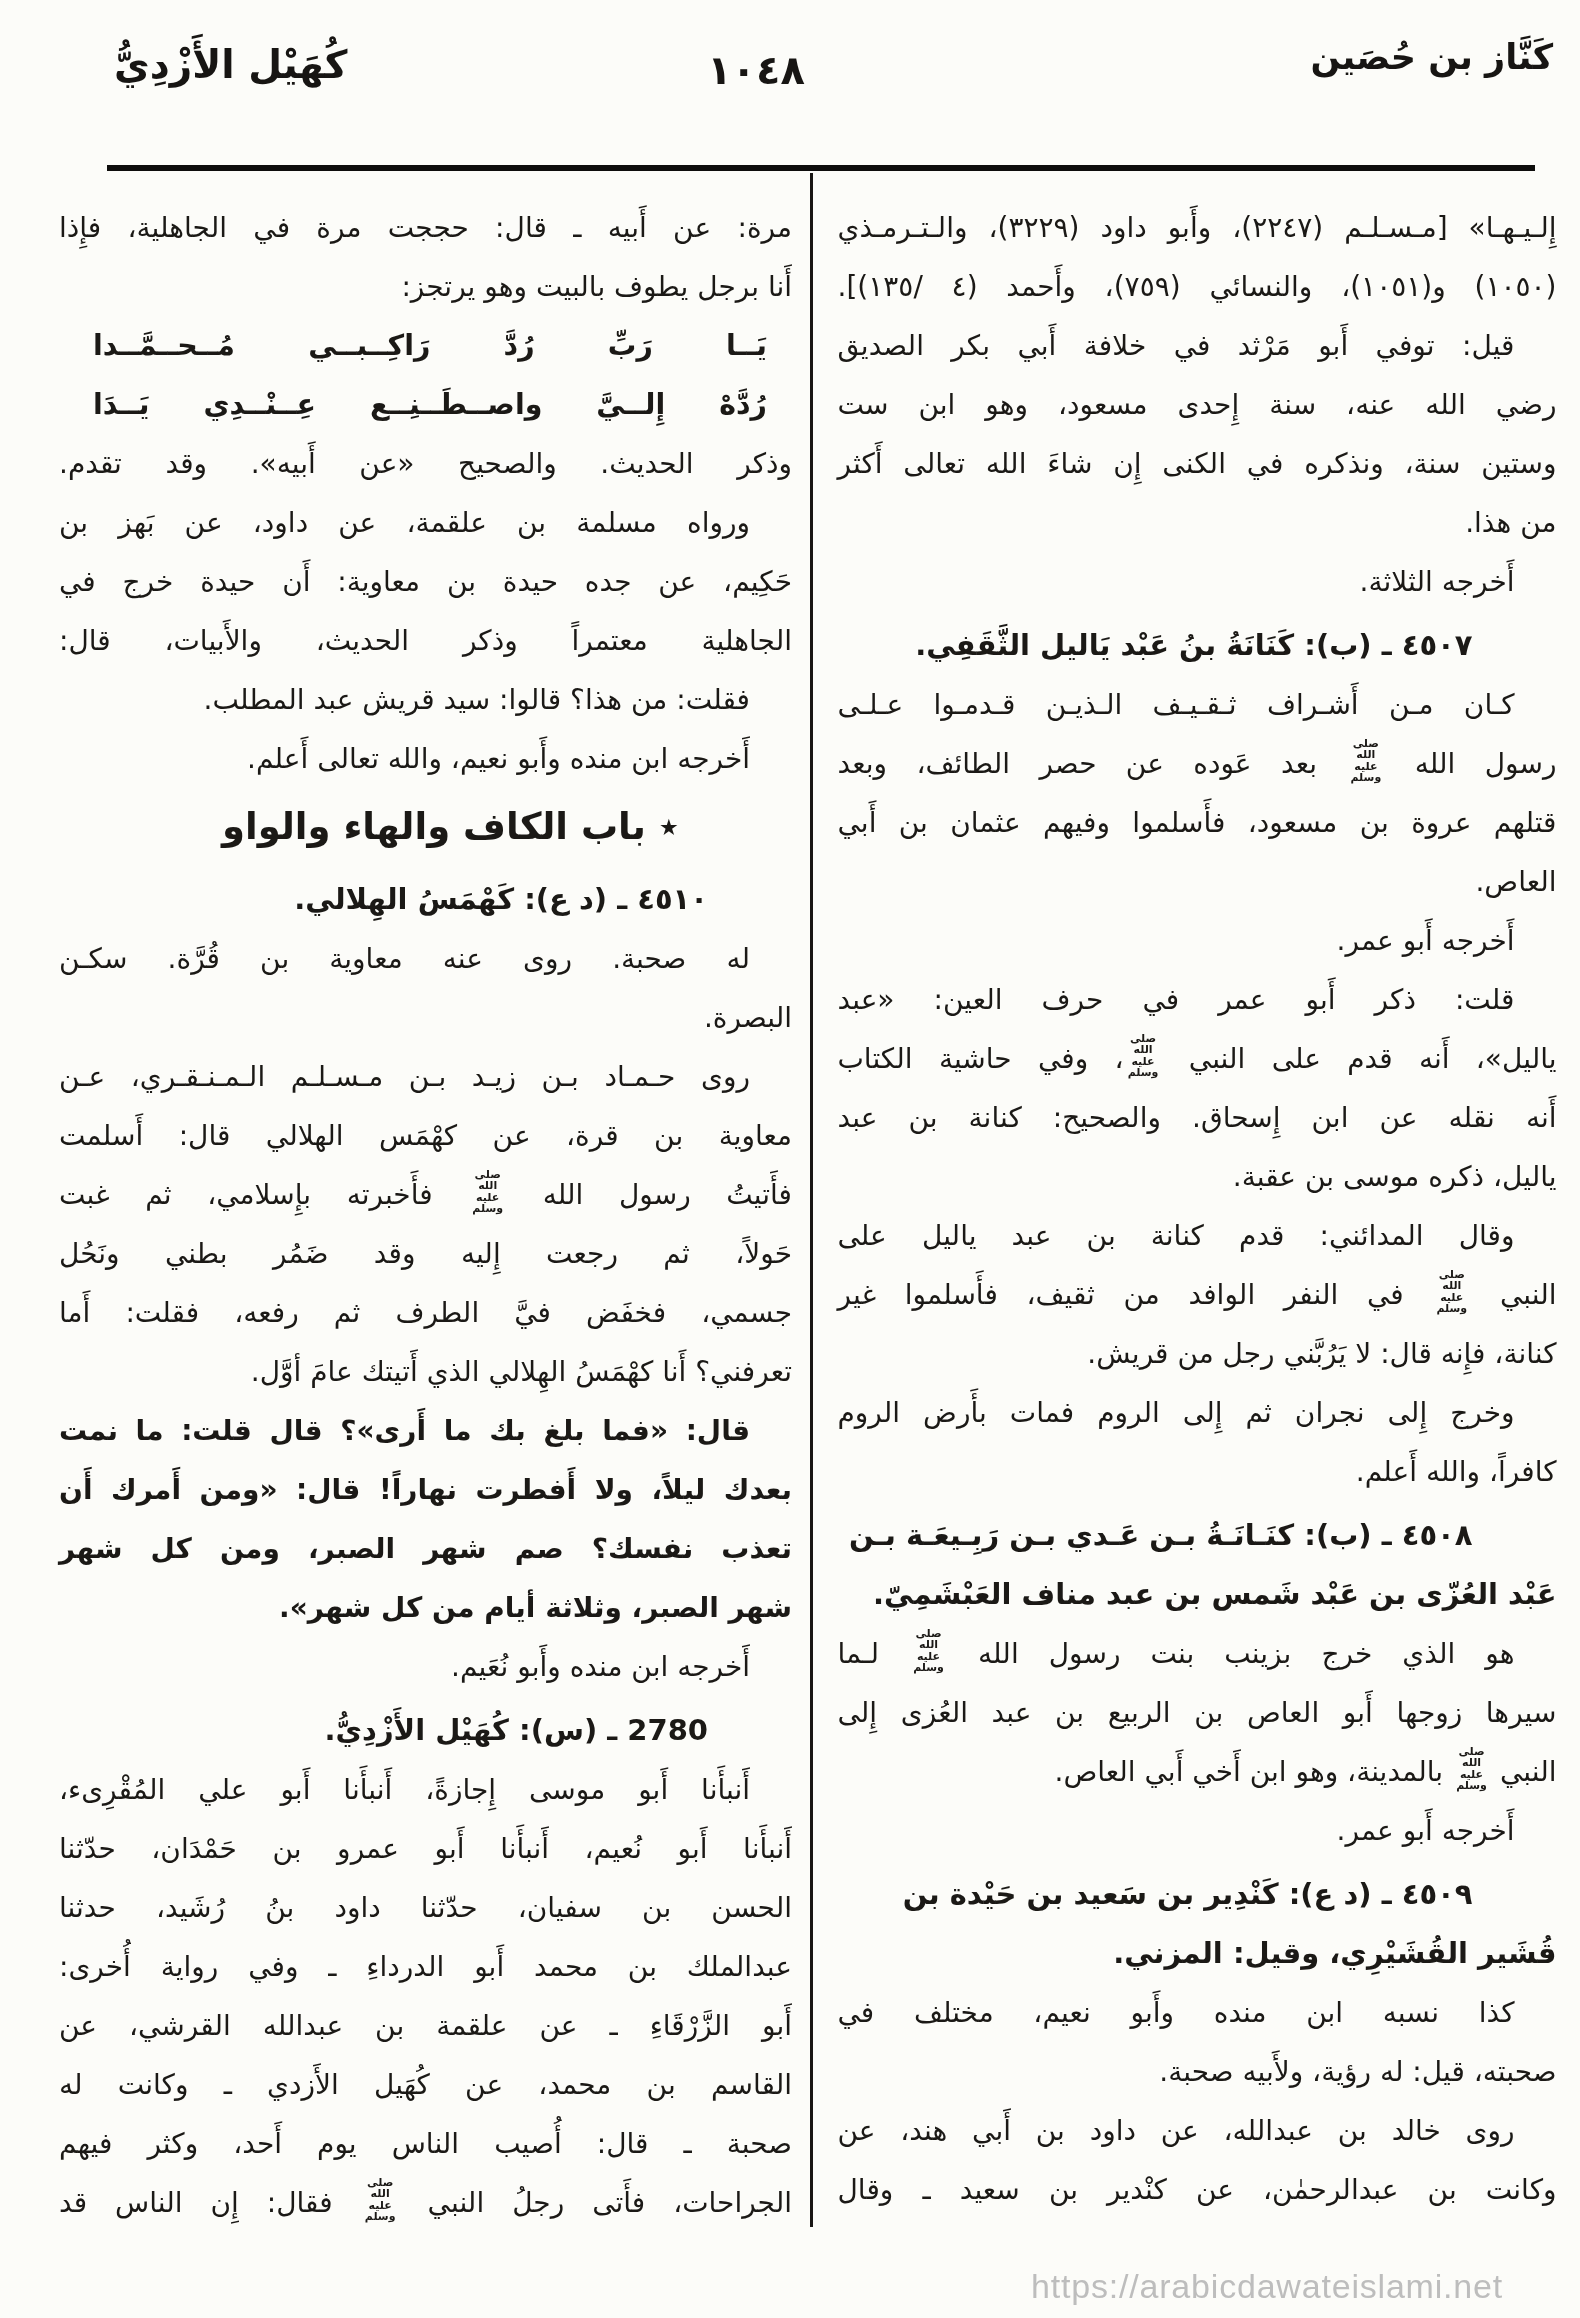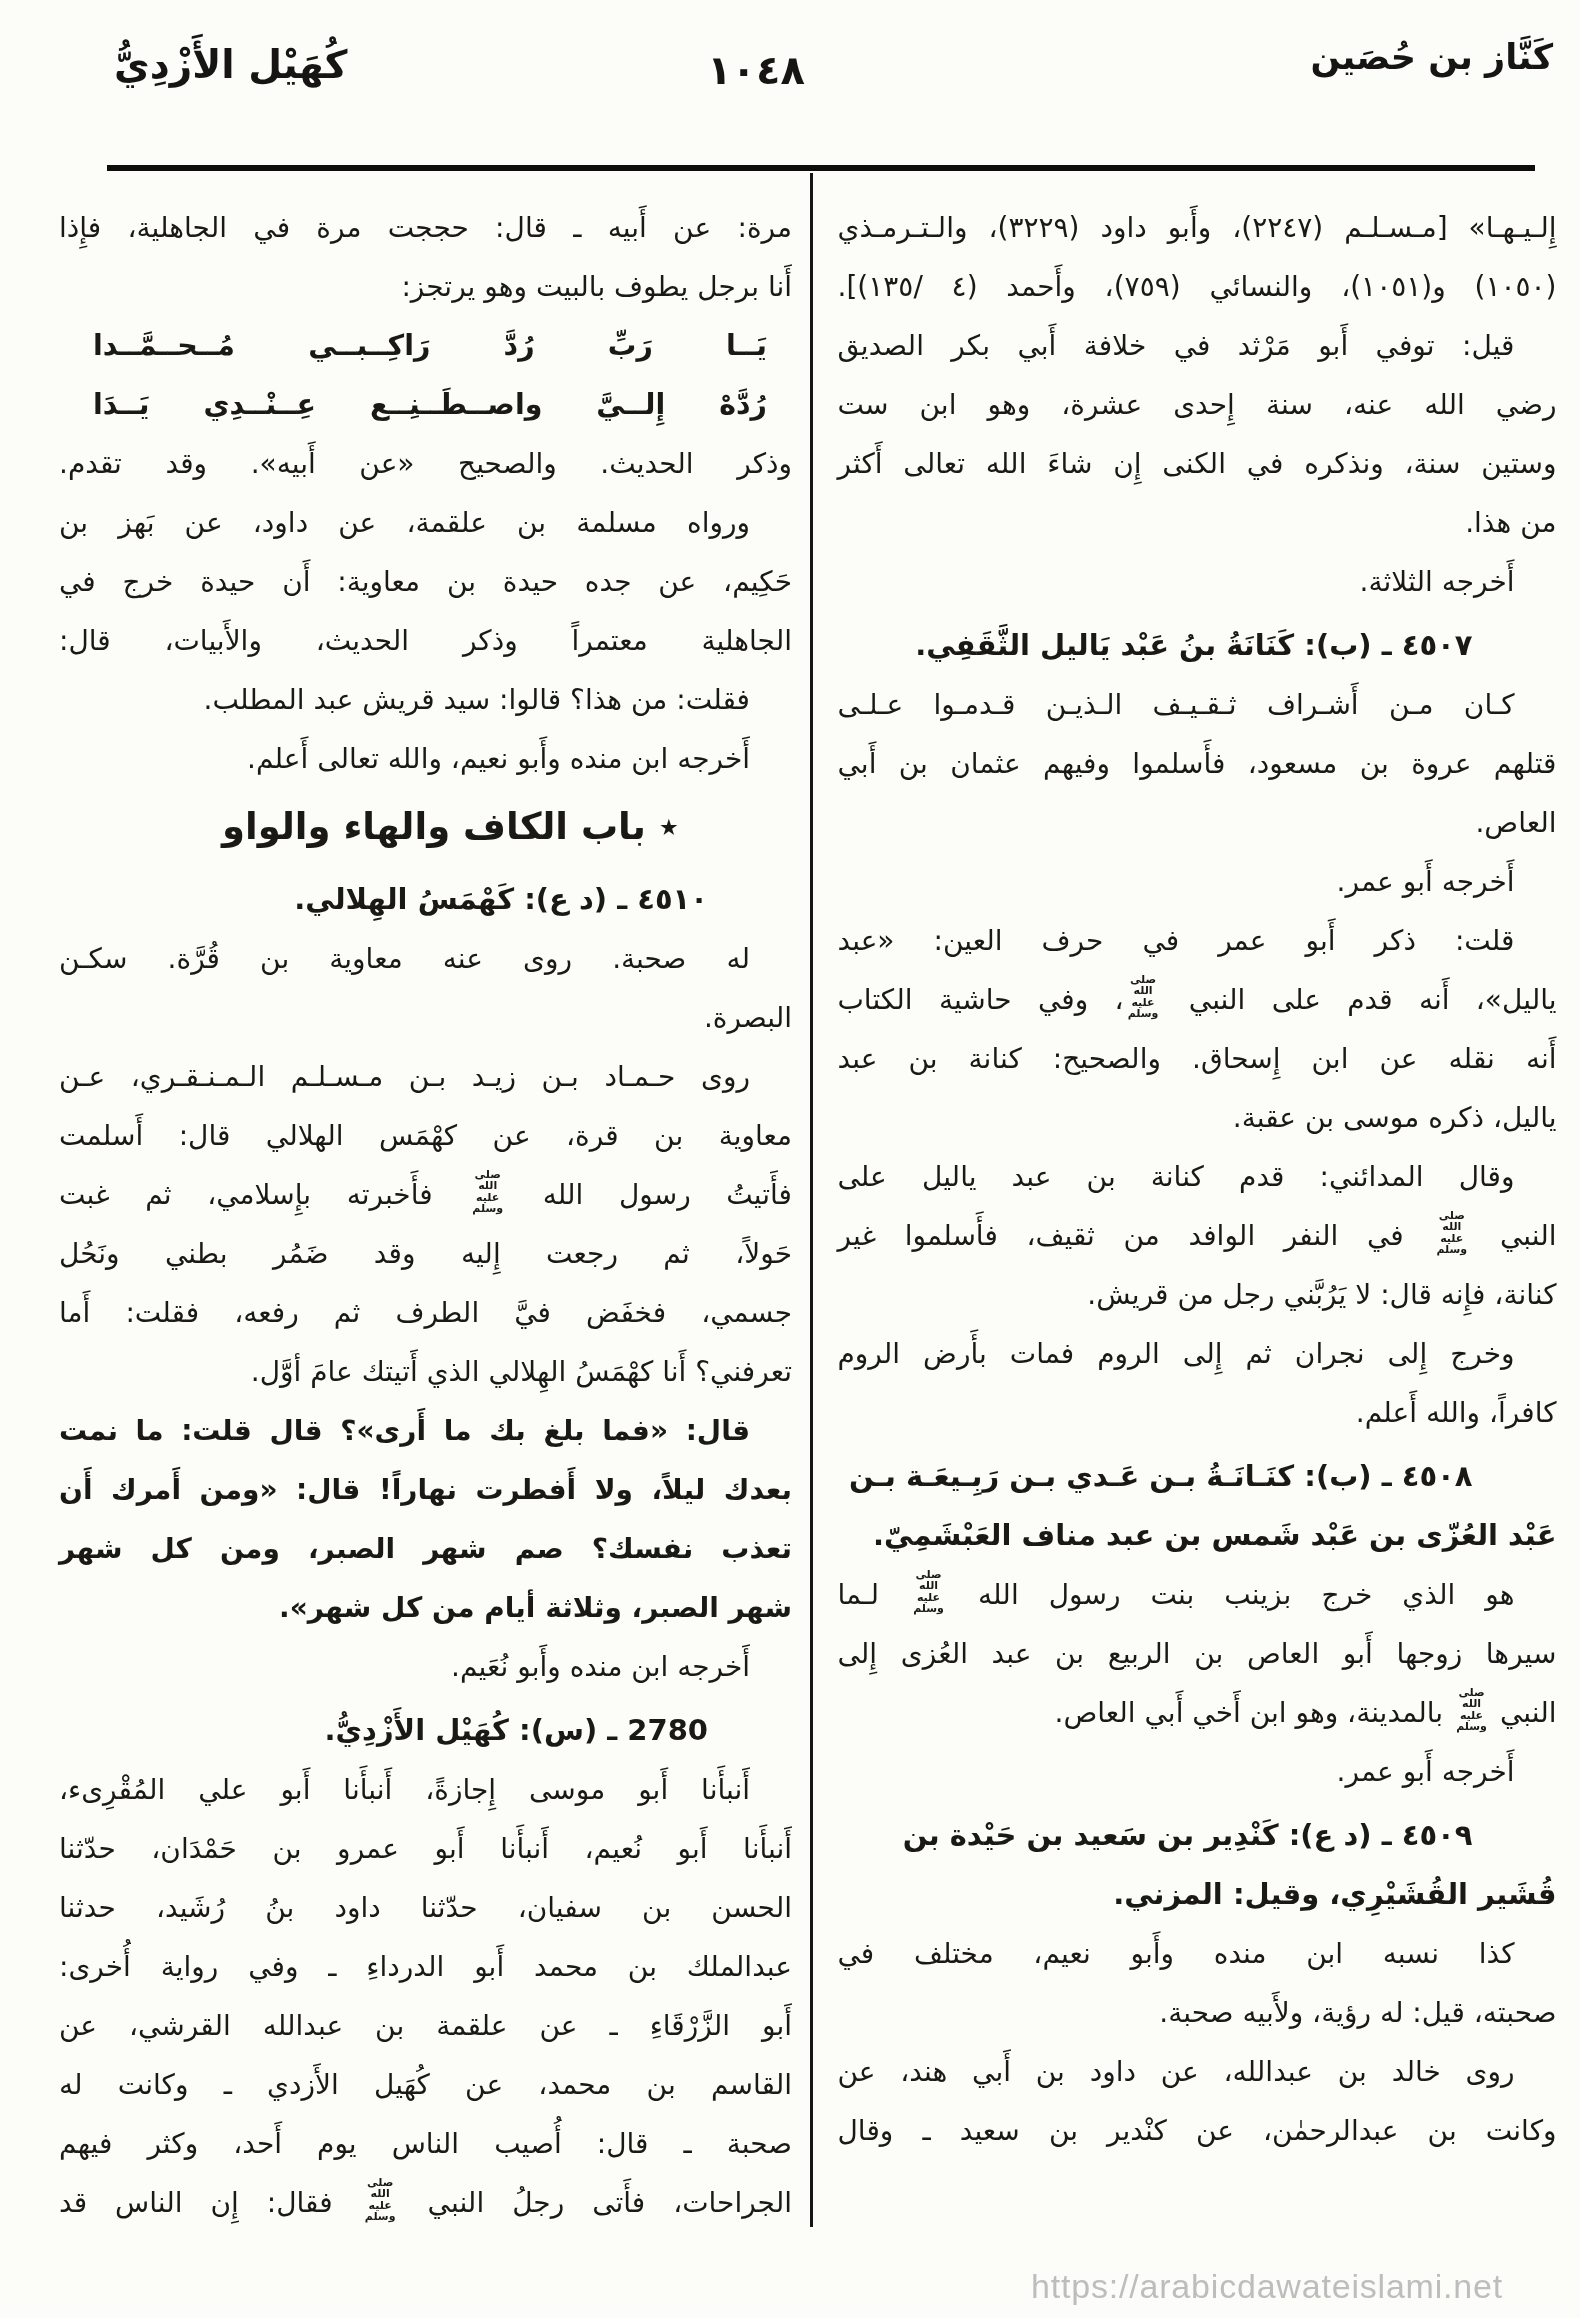--- a/index.html
+++ b/index.html
@@ -100,26 +100,27 @@
   <div class="hdr-num">١٠٤٨</div>
   <div class="hdr-left">كُهَيْل الأَزْدِيُّ</div>
 
   <div class="hdr-rule"></div>
   <div class="col-divider"></div>
 
   <div id="col-right" class="col col-right">
       <div class="line j">إِلـيـهـا» [مـسـلـم (٢٢٤٧)، وأَبو داود (٣٢٢٩)، والـتـرمـذي</div>
       <div class="line j">(١٠٥٠) و(١٠٥١)، والنسائي (٧٥٩)، وأَحمد (٤ /١٣٥)].</div>
       <div class="line j ind">قيل: توفي أَبو مَرْثد في خلافة أَبي بكر الصديق</div>
-      <div class="line j">رضي الله عنه، سنة إِحدى عشرة، وهو ابن ست</div>
+      <div class="line j">رضي الله عنه، سنة إِحدى مسعود، وهو ابن ست</div>
       <div class="line j">وستين سنة، ونذكره في الكنى إِن شاءَ الله تعالى أَكثر</div>
       <div class="line">من هذا.</div>
       <div class="line tx">أَخرجه الثلاثة.</div>
       <div class="line h">٤٥٠٧ ـ (ب): كَنَانَةُ بنُ عَبْد يَاليل الثَّقَفِي.</div>
       <div class="line j ind">كـان مـن أَشـراف ثـقـيـف الـذيـن قـدمـوا عـلـى</div>
+      <div class="line j">رسول الله <span class="saw">صلى الله عليه وسلم</span> بعد عَوده عن حصر الطائف، وبعد</div>
       <div class="line j">قتلهم عروة بن مسعود، فأَسلموا وفيهم عثمان بن أَبي</div>
       <div class="line">العاص.</div>
       <div class="line tx">أَخرجه أَبو عمر.</div>
       <div class="line j ind">قلت: ذكر أَبو عمر في حرف العين: «عبد</div>
       <div class="line j">ياليل»، أَنه قدم على النبي <span class="saw">صلى الله عليه وسلم</span>، وفي حاشية الكتاب</div>
       <div class="line j">أَنه نقله عن ابن إِسحاق. والصحيح: كنانة بن عبد</div>
       <div class="line">ياليل، ذكره موسى بن عقبة.</div>
       <div class="line j ind">وقال المدائني: قدم كنانة بن عبد ياليل على</div>
       <div class="line j">النبي <span class="saw">صلى الله عليه وسلم</span> في النفر الوافد من ثقيف، فأَسلموا غير</div>
       <div class="line">كنانة، فإِنه قال: لا يَرُبَّني رجل من قريش.</div>

